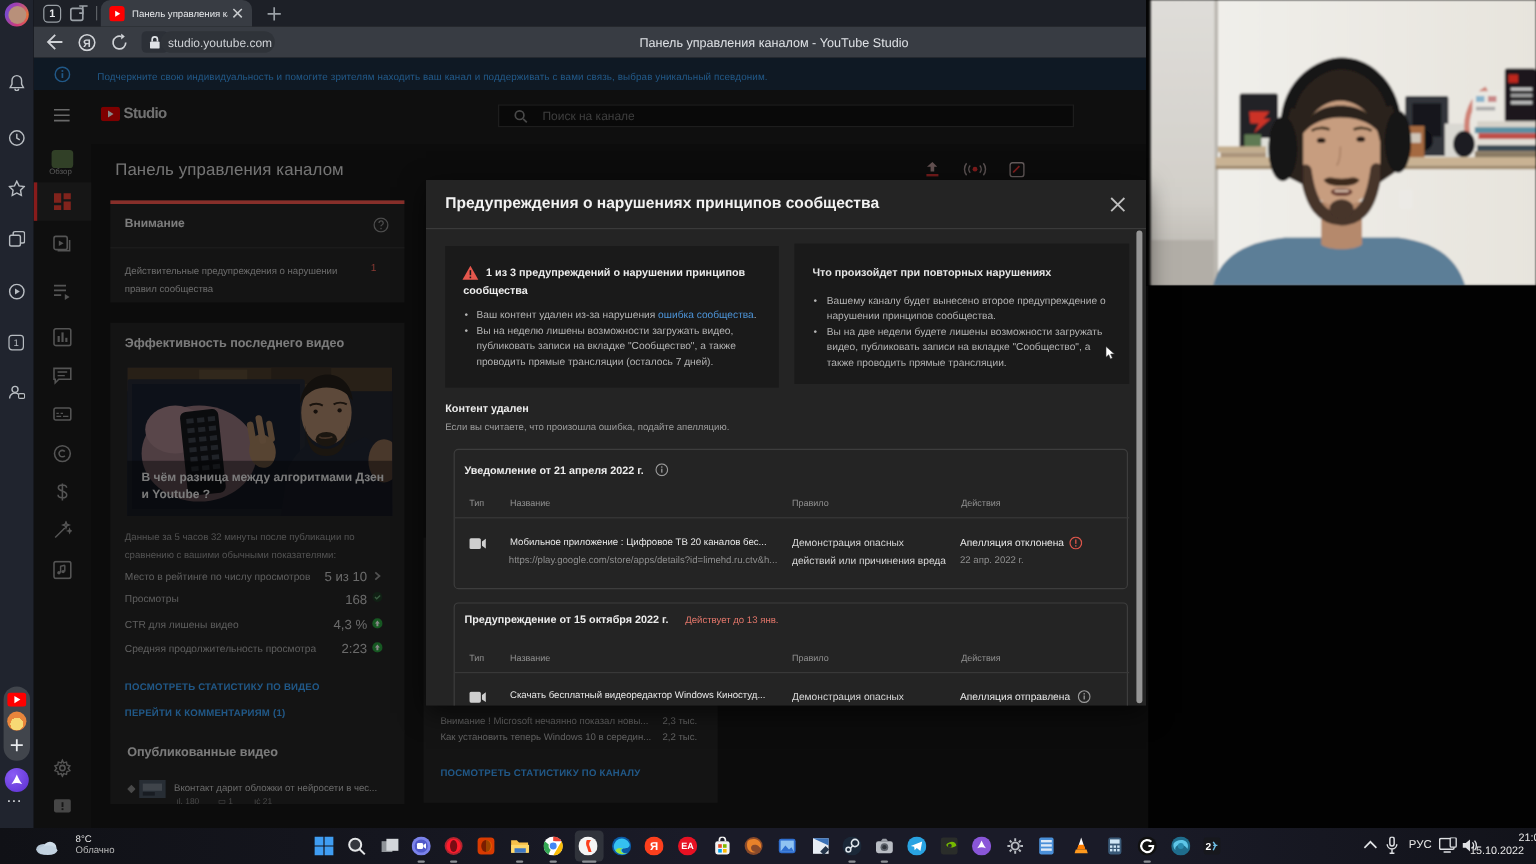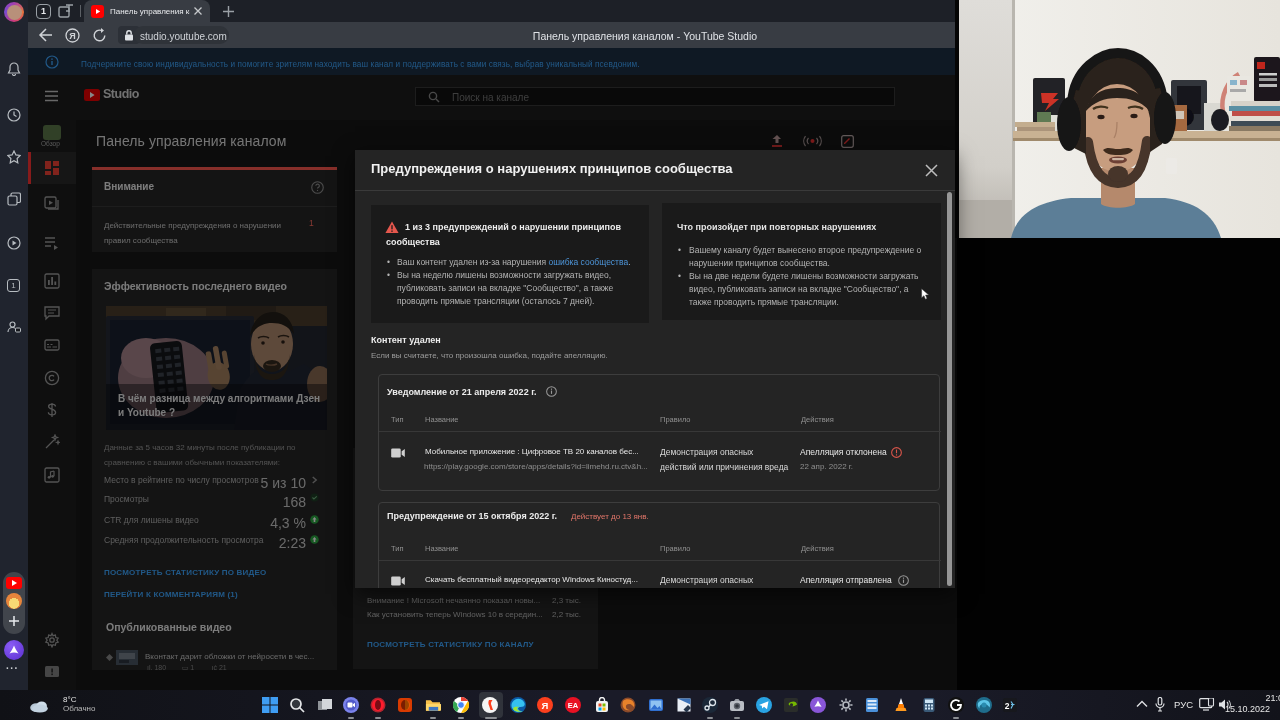--- a/index.html
+++ b/index.html
@@ -17,21 +17,21 @@
 
 
 #page { left:28px; top:48px; width:929px; height:642px; background:#181818; overflow:hidden; }
 #scrim { left:0; top:0; width:929px; height:642px; background:rgba(0,0,0,0.47); }
 #banner { left:0; top:0; width:929px; height:27px; background:#1e3044; }
 #ytheader { left:0; top:27px; width:929px; height:45px; background:#1d1d1d; }
 #ytnav { left:0; top:72px; width:48px; height:570px; background:#1d1d1d; }
 #content { left:0; top:0; width:929px; height:642px; }
 .card { background:#272727; }
 .srow { left:12px; font-size:8.5px; color:#b0b0b0; }
-.sval { right:31px; font-size:14px; color:#c8c8c8; text-align:right; }
+.sval { right:31px; font-size:11px; color:#c8c8c8; text-align:right; }
 .blink { font-size:8px; font-weight:bold; color:#3ea6ff; letter-spacing:0.2px; }
 .nav-i { left:16px; width:16px; height:16px; }
 
 
 #modal { left:355px; top:150px; width:600px; height:438px; background:#242424; box-shadow:0 6px 20px rgba(0,0,0,0.6); overflow:hidden; z-index:50; }
 .mtxt { font-size:8.5px; line-height:12.9px; color:#b4b4b4; }
 .mbox { width:562px; border:1px solid #3d3d3d; border-radius:4px; }
 .mth { font-size:7.5px; color:#919191; }
 
 

